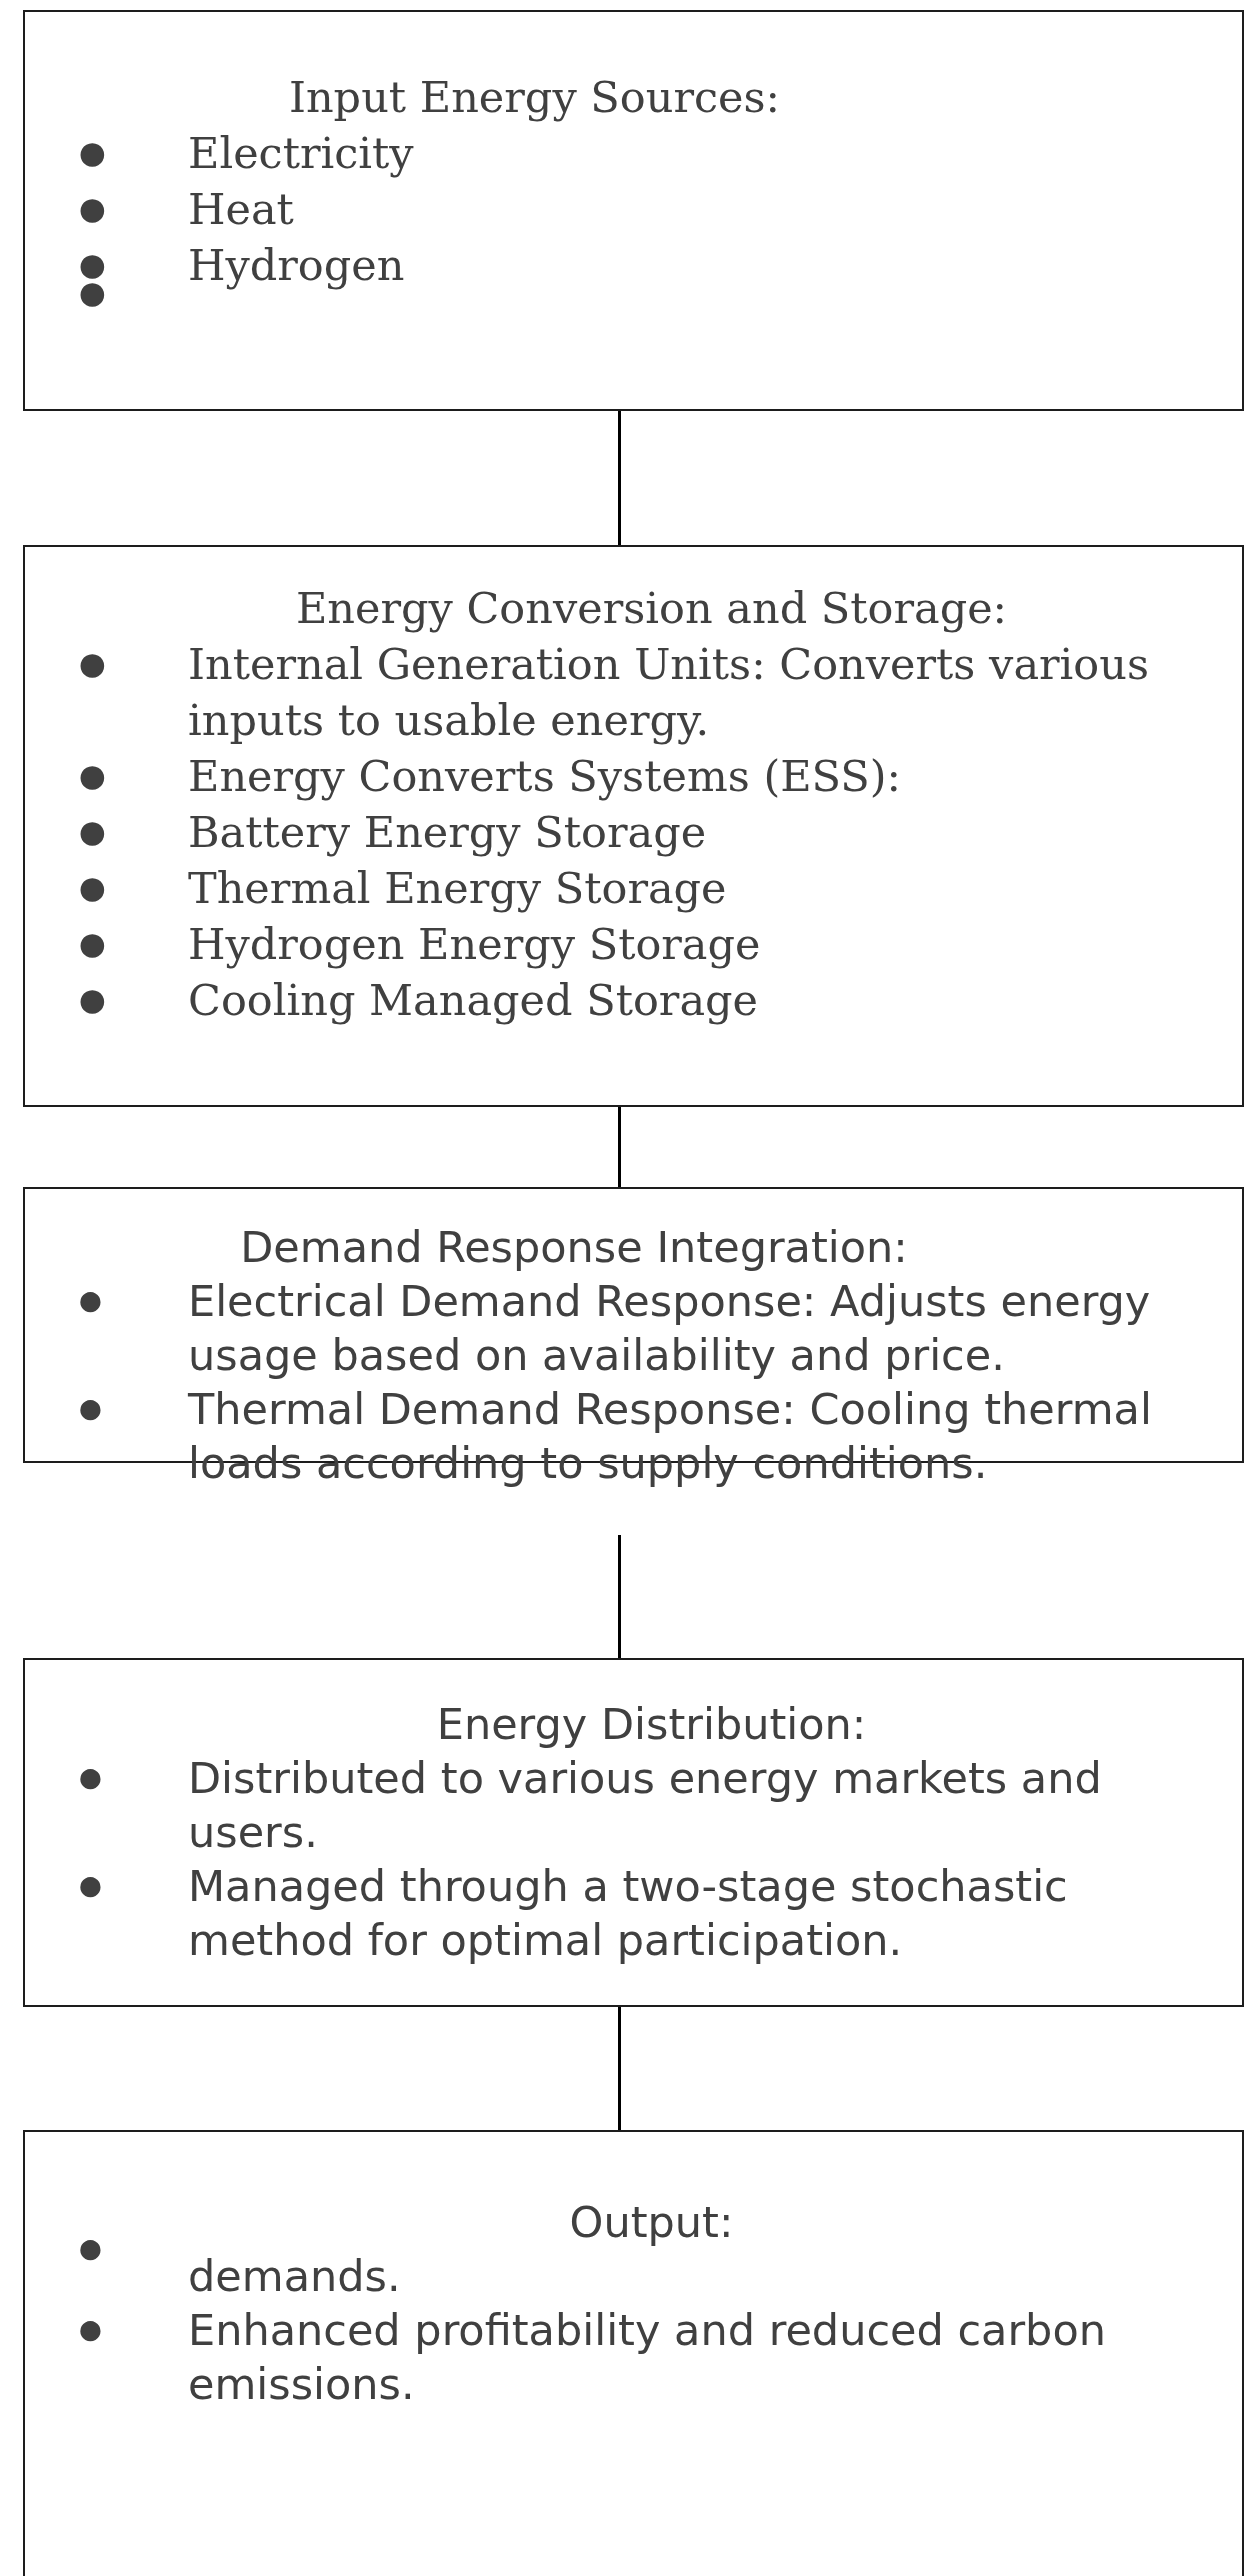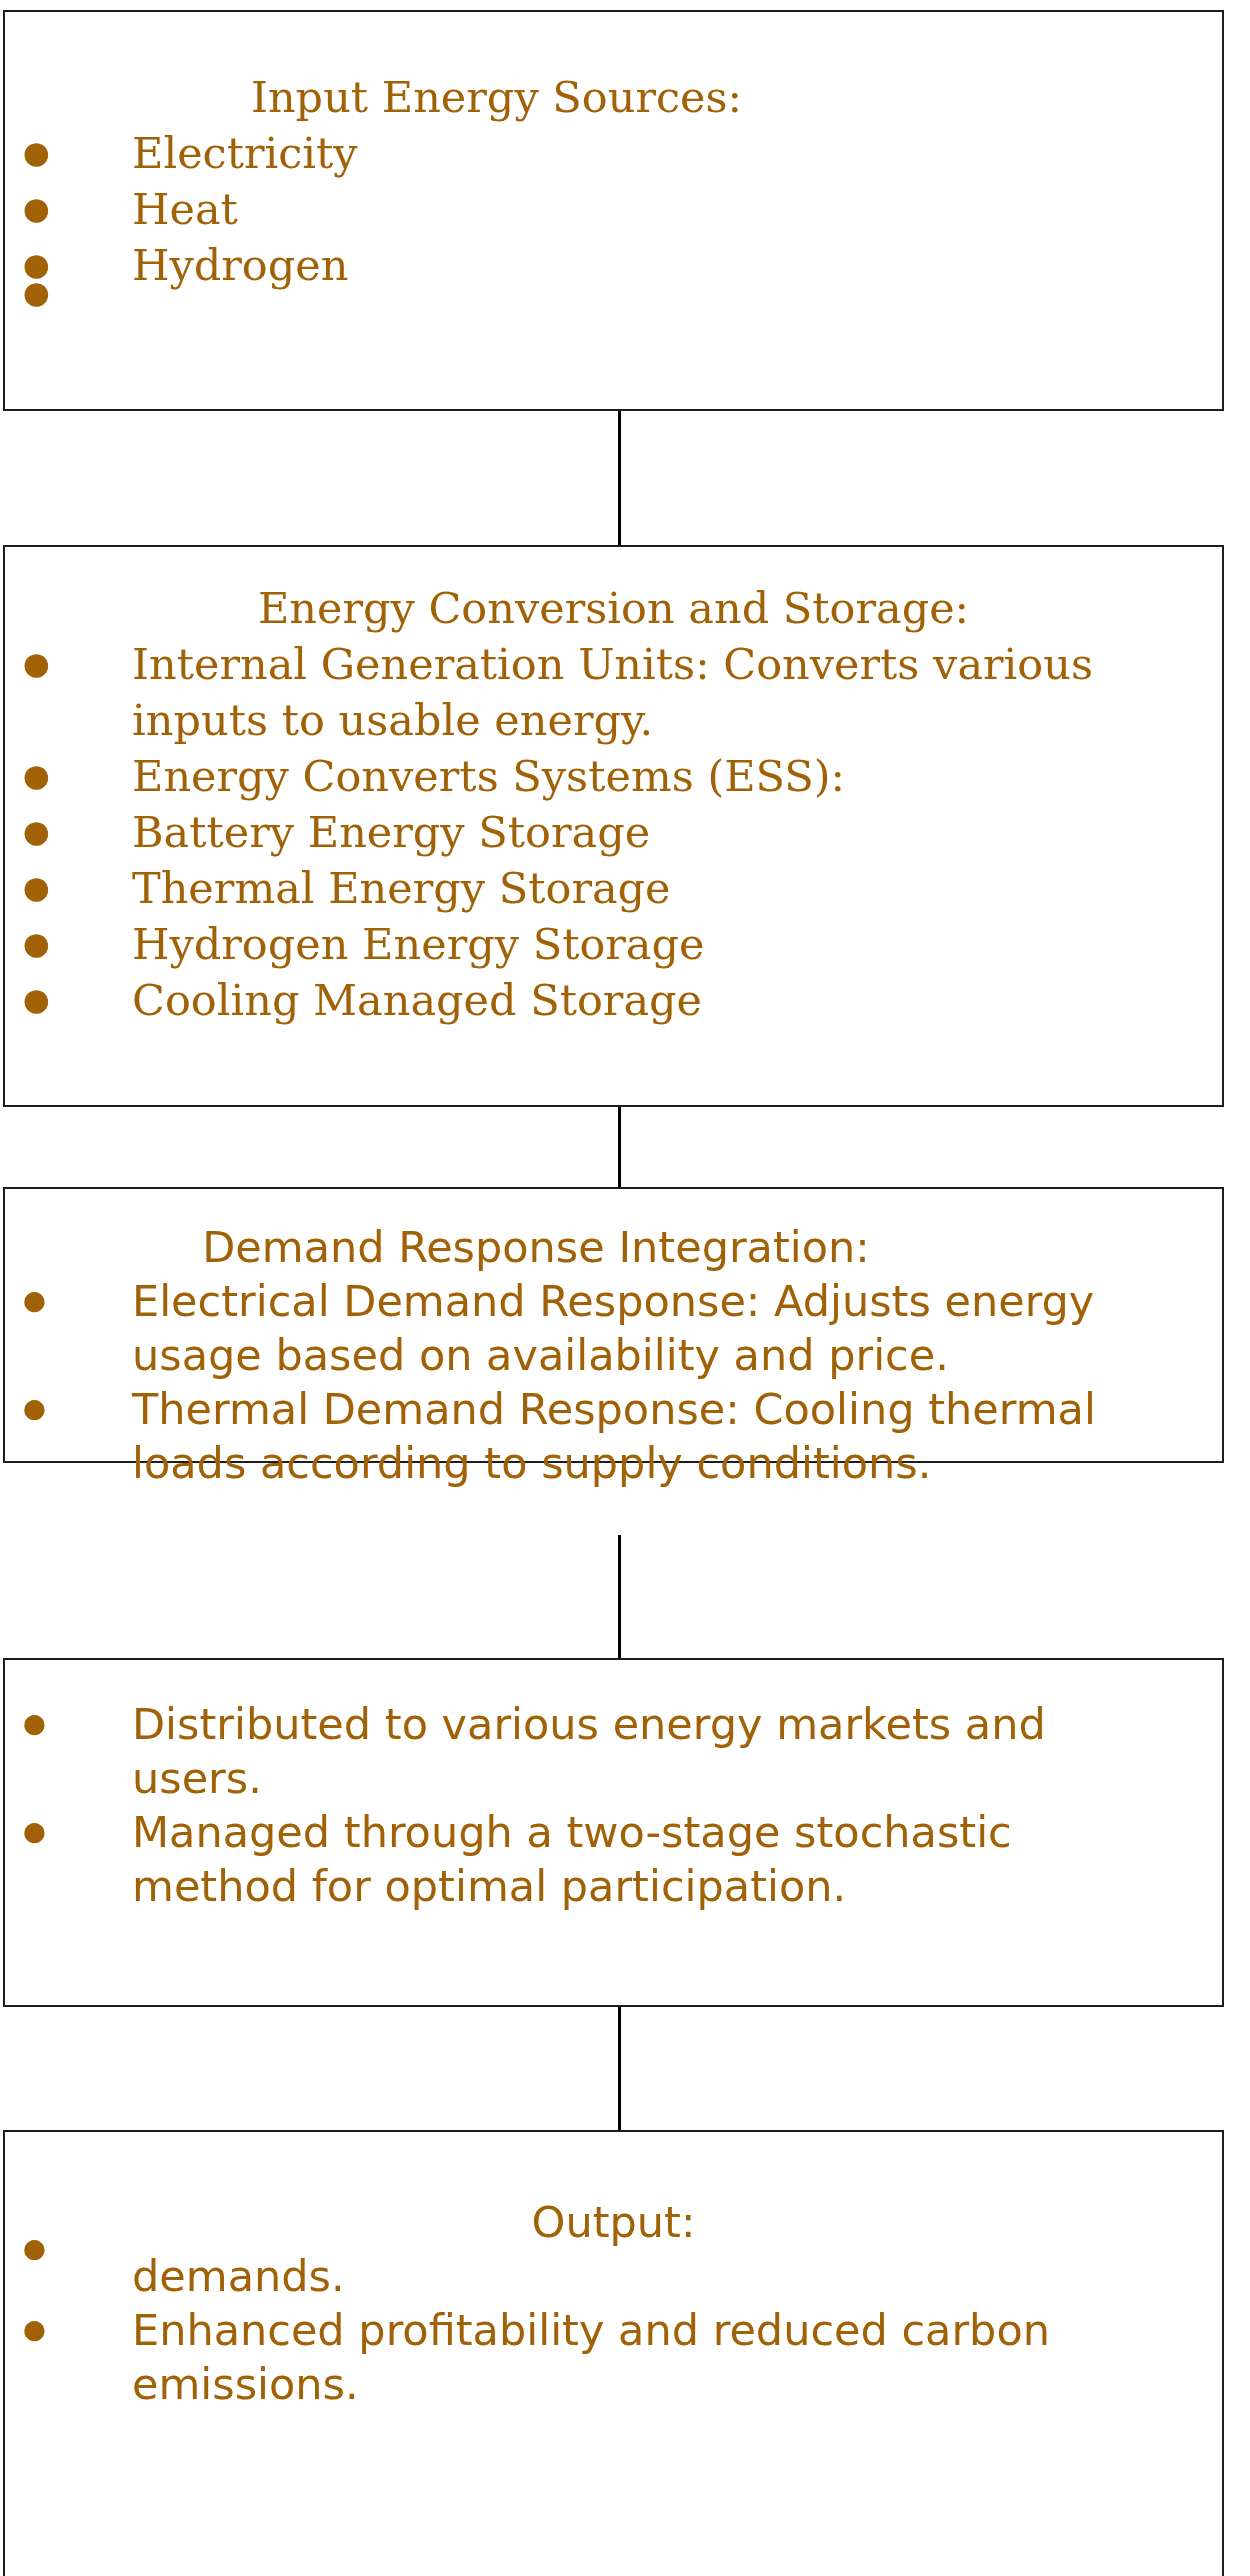--- a/index.html
+++ b/index.html
@@ -9,26 +9,27 @@
   }
   .canvas {
     position: relative;
     width: 1251px;
     height: 2576px;
     background: #ffffff;
     overflow: hidden;
   }
   .flow-box {
     position: absolute;
-    left: 3px;
+    left: 23px;
     width: 1221px;
     box-sizing: border-box;
     background: #ffffff;
     border: 2.2px solid #1d1d1d;
-    color: #a16207;
+    color: #404040;
+    padding-left: 36px;
   }
   .flow-box.serif {
     font-family: "DejaVu Serif", "Liberation Serif", serif;
     font-size: 43px;
     line-height: 56px;
   }
   .flow-box.sans {
     font-family: "DejaVu Sans", "Liberation Sans", sans-serif;
     font-size: 43px;
     line-height: 54px;
@@ -179,20 +180,21 @@
         </span>
       <span class="text-cell">Thermal Demand Response: Cooling thermal</span>
     </div>
     <div class="row">
       <span class="bullet-cell"></span>
       <span class="text-cell">loads according to supply conditions.</span>
     </div>
   </section>
 
   <section class="flow-box sans box-4">
+    <div class="box-title">Energy Distribution:</div>
     <div class="row">
       <span class="bullet-cell">
           <span class="bullet-glyph">●</span>
         </span>
       <span class="text-cell">Distributed to various energy markets and</span>
     </div>
     <div class="row">
       <span class="bullet-cell"></span>
       <span class="text-cell">users.</span>
     </div>

